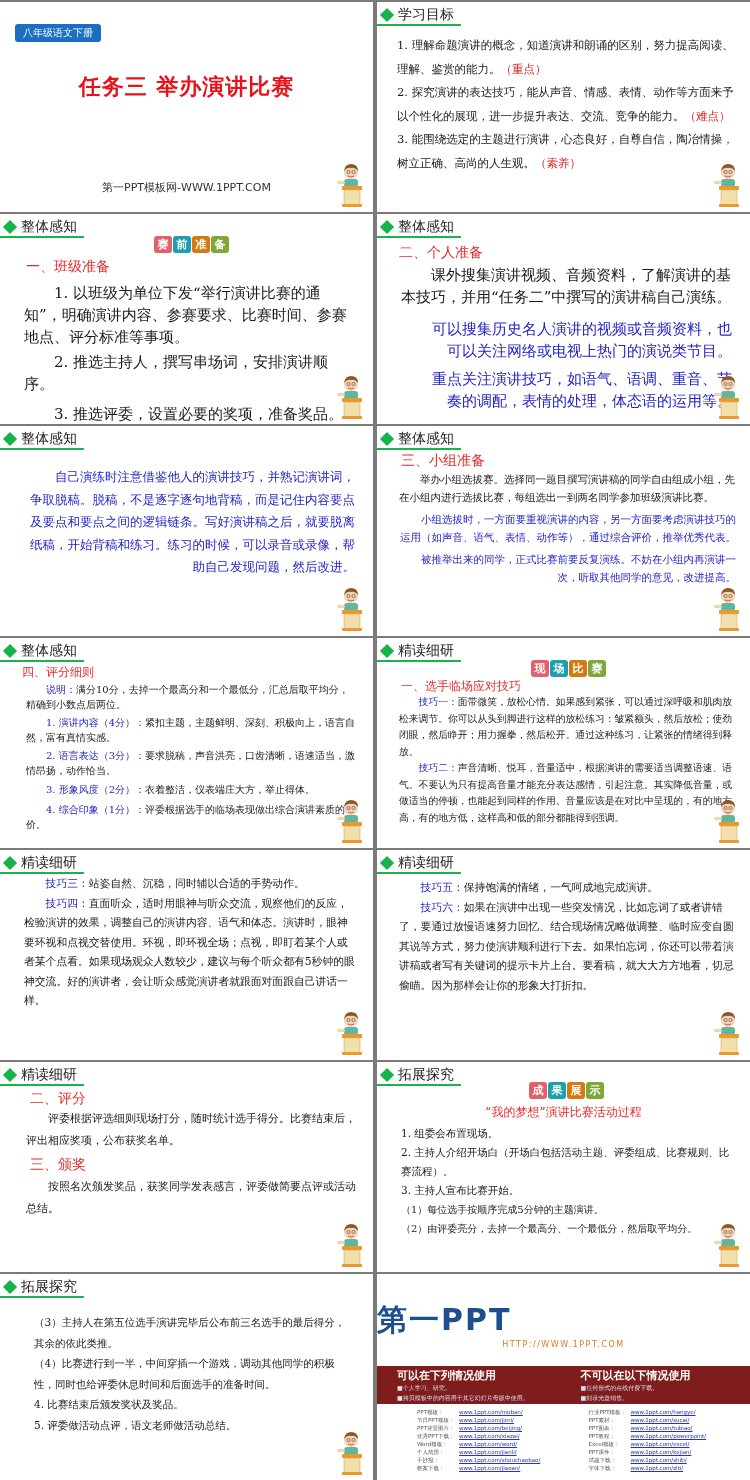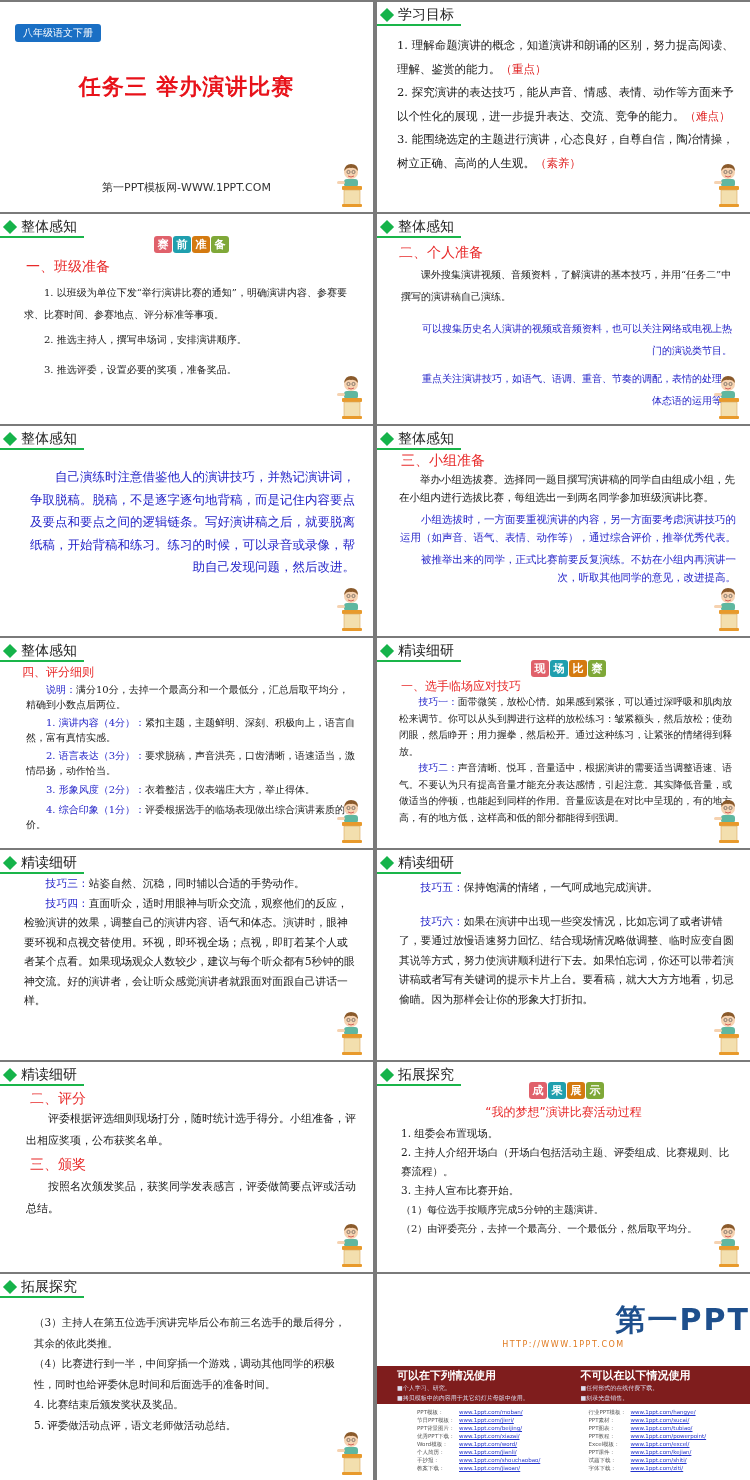--- a/index.html
+++ b/index.html
@@ -9,37 +9,37 @@
       position: relative; width: 750px; height: 1480px;
       display: grid; grid-template-columns: 373px 373px; column-gap: 4px;
       grid-template-rows: 210px 210px 210px 210px 210px 210px 206px;
       row-gap: 2px; padding: 2px 0;
     }
     .slide { position: relative; background: #fff; overflow: hidden; }
     .hdr { position: absolute; left: 0; top: 4px; height: 20px; width: 84px;
       border-bottom: 2px solid #1ab54a; display: flex; align-items: center; }
     .diamond { width: 10px; height: 10px; background: #15b34a; transform: rotate(45deg); margin: 0 6px 0 5px; flex: none; }
     .hdr-text { font-family: "DejaVu Sans", sans-serif; font-size: 14px; color: #222; white-space: nowrap; }
-    .body { position: absolute; left: 22px; right: 16px; font-size: 10px; line-height: 21px; color: #1a1a1a; }
+    .body { position: absolute; left: 22px; right: 16px; font-size: 15px; line-height: 21px; color: #1a1a1a; }
     .p { text-indent: 2em; }
     .blue { color: #2323c8; text-align: right; }
     .red { color: #e02020; }
     .sec { font-family: "DejaVu Sans", sans-serif; font-size: 14px; color: #e82a2a; line-height: 20px; }
     .teacher { position: absolute; right: 6px; bottom: 4px; width: 32px; height: 46px; }
     .badge-row { position: absolute; display: flex; gap: 1px; }
     .tile { width: 18px; height: 17px; border-radius: 3px; color: #fff; font-size: 11px; display: flex; align-items: center; justify-content: center; font-weight: bold; }
     .t1 { background: #e0616b; } .t2 { background: #1f9fae; } .t3 { background: #d47a10; } .t4 { background: #7fa838; }
     
     .grade-tag { position: absolute; left: 15px; top: 10px; background: #1a6fc4; color: #fff; font-family: "DejaVu Sans", sans-serif;
       font-size: 10px; padding: 2px 8px; border-radius: 3px; margin-top: 12px; }
     .main-title { position: absolute; left: 0; right: 0; top: 70px; text-align: center; font-family: "DejaVu Sans", sans-serif;
       font-weight: bold; font-size: 22px; color: #e8121a; letter-spacing: 1px; }
     .site-line { position: absolute; left: 0; right: 0; top: 178px; text-align: center; font-family: "DejaVu Sans", sans-serif; font-size: 11px; color: #333; }
     
-    .logo { position: absolute; left: 0; right: 0; top: 26px; text-align: right; font-family: "DejaVu Sans", sans-serif; font-weight: bold; font-size: 30px; color: #1e4f8c; letter-spacing: 2px; }
+    .logo { position: absolute; left: 0; right: 0; top: 26px; text-align: left; font-family: "DejaVu Sans", sans-serif; font-weight: bold; font-size: 30px; color: #1e4f8c; letter-spacing: 2px; }
     .logo-url { position: absolute; left: 0; right: 0; top: 66px; text-align: center; font-family: "DejaVu Sans", sans-serif; font-size: 8px; color: #e07a20; letter-spacing: 1.5px; }
     .band { position: absolute; left: 0; right: 0; top: 92px; height: 38px; background: #7f1d1d; display: flex; }
     .band-col { flex: 1; padding: 3px 0 0 20px; color: #fff; font-family: "DejaVu Sans", sans-serif; }
     .band-col:last-child { padding-left: 14px; }
     .band-title { font-size: 11px; font-weight: bold; line-height: 14px; }
     .band-item { font-size: 6px; line-height: 10px; color: #dde; }
     .links { position: absolute; top: 134px; left: 0; right: 0; display: flex; }
     .link-col { flex: 1; padding-left: 40px; font-family: "DejaVu Sans", sans-serif; font-size: 5.5px; line-height: 8px; }
     .link-col:last-child { padding-left: 10px; }
     .link-row { display: flex; }
@@ -212,35 +212,35 @@
       </svg>
   </div>
 
   <div class="slide">
     <div class="hdr">
         <span class="diamond"></span>
         <span class="hdr-text">精读细研</span>
       </div>
     <div class="body" style="top:28px; left:22px; right:16px; font-size:10.8px; line-height:19.5px;">
       <div class="p"><span class="blue">技巧五：</span><span>保持饱满的情绪，一气呵成地完成演讲。</span></div>
-      <div class="p" style="margin-top:14px"><span class="blue">技巧六：</span><span>如果在演讲中出现一些突发情况，比如忘词了或者讲错了，要通过放慢语速努力回忆、结合现场情况略做调整、临时应变自圆其说等方式，努力使演讲顺利进行下去。如果怕忘词，你还可以带着演讲稿或者写有关键词的提示卡片上台。要看稿，就大大方方地看，切忌偷瞄。因为那样会让你的形象大打折扣。</span></div>
+      <div class="p" style=""><span class="blue">技巧六：</span><span>如果在演讲中出现一些突发情况，比如忘词了或者讲错了，要通过放慢语速努力回忆、结合现场情况略做调整、临时应变自圆其说等方式，努力使演讲顺利进行下去。如果怕忘词，你还可以带着演讲稿或者写有关键词的提示卡片上台。要看稿，就大大方方地看，切忌偷瞄。因为那样会让你的形象大打折扣。</span></div>
     </div>
     <svg class="teacher">
         <use href="#teacher"></use>
       </svg>
   </div>
 
   <div class="slide">
     <div class="hdr">
         <span class="diamond"></span>
         <span class="hdr-text">精读细研</span>
       </div>
     <div class="body" style="top:26px; left:26px; right:16px; font-size:11px; line-height:22px;">
       <div class="sec" style="padding-left:4px">二、评分</div>
-      <div class="p">评委根据评选细则现场打分，随时统计选手得分。小组准备，评出相应奖项，公布获奖名单。</div>
+      <div class="p">评委根据评选细则现场打分，随时统计选手得分。比赛结束后，评出相应奖项，公布获奖名单。</div>
       <div class="sec" style="padding-left:4px; margin-top:2px">三、颁奖</div>
       <div class="p" style="margin-top:2px">按照名次颁发奖品，获奖同学发表感言，评委做简要点评或活动总结。</div>
     </div>
     <svg class="teacher">
         <use href="#teacher"></use>
       </svg>
   </div>
 
   <div class="slide">
     <div class="hdr">

